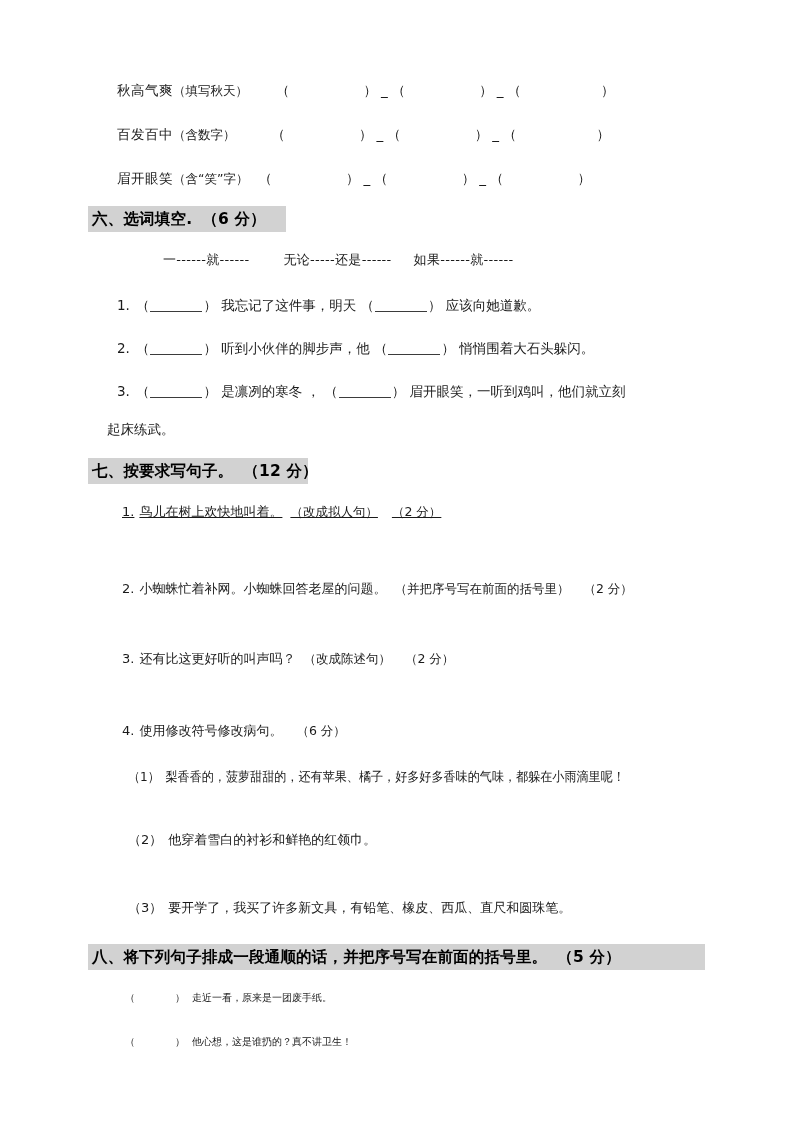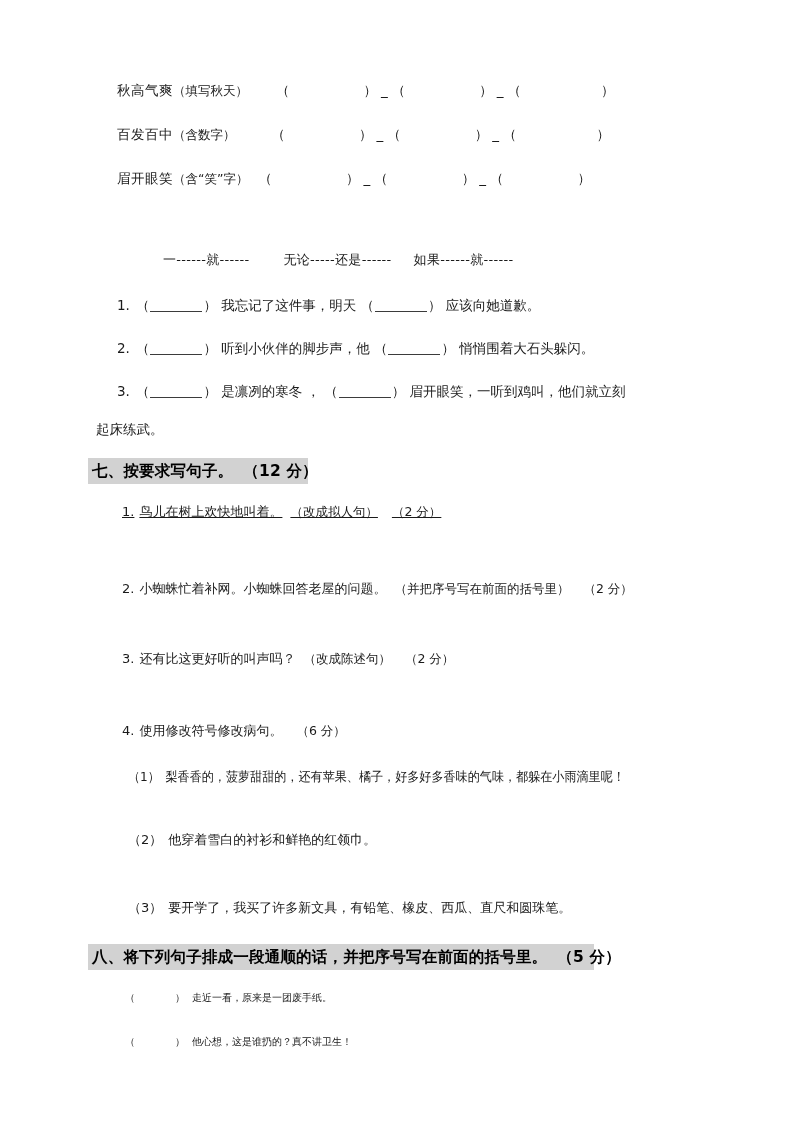--- a/index.html
+++ b/index.html
@@ -118,37 +118,40 @@
   </div>
 
   <div class="row idiom-row" style="left:117px; top:124px;">
     <span class="idiom-word">百发百中</span><span class="idiom-hint">（含数字）</span><span class="pgap" style="width:36px"></span><span>（</span><span class="pgap" style="width:74px"></span><span>）</span><span class="pgap" style="width:4px"></span><span>_</span><span class="pgap" style="width:4px"></span><span>（</span><span class="pgap" style="width:74px"></span><span>）</span><span class="pgap" style="width:4px"></span><span>_</span><span class="pgap" style="width:4px"></span><span>（</span><span class="pgap" style="width:80px"></span><span>）</span>
   </div>
 
   <div class="row idiom-row" style="left:117px; top:168px;">
     <span class="idiom-word">眉开眼笑</span><span class="idiom-hint">（含“笑”字）</span><span class="pgap" style="width:10px"></span><span>（</span><span class="pgap" style="width:74px"></span><span>）</span><span class="pgap" style="width:4px"></span><span>_</span><span class="pgap" style="width:4px"></span><span>（</span><span class="pgap" style="width:74px"></span><span>）</span><span class="pgap" style="width:4px"></span><span>_</span><span class="pgap" style="width:4px"></span><span>（</span><span class="pgap" style="width:74px"></span><span>）</span>
   </div>
 
+  <div class="section-head" style="top:206px; width:198px;">
+    <span>六、选词填空.</span><span class="pts">（6 分）</span>
+  </div>
 
   <div class="wordbank" style="left:120px; top:251px;">
     <span class="wb-item">一------就------</span><span class="wb-gap-1"></span><span class="wb-item">无论-----还是------</span><span class="wb-gap-2"></span><span class="wb-item">如果------就------</span>
   </div>
 
   <div class="row" style="left:117px; top:295px;text-align:center;">
     <span class="qnum">1.</span><span class="pgap" style="width:6px"></span><span>（</span><span class="ul-blank"></span><span>） 我忘记了这件事，明天 （</span><span class="ul-blank"></span><span>） 应该向她道歉。</span>
   </div>
 
   <div class="row" style="left:117px; top:338px;">
     <span class="qnum">2.</span><span class="pgap" style="width:6px"></span><span>（</span><span class="ul-blank"></span><span>） 听到小伙伴的脚步声，他 （</span><span class="ul-blank"></span><span>） 悄悄围着大石头躲闪。</span>
   </div>
 
   <div class="row" style="left:117px; top:381px;">
     <span class="qnum">3.</span><span class="pgap" style="width:6px"></span><span>（</span><span class="ul-blank"></span><span>） 是凛冽的寒冬 ，  （</span><span class="ul-blank"></span><span>） 眉开眼笑，一听到鸡叫，他们就立刻</span>
   </div>
-  <div class="row" style="left:96px; top:419px;">
+  <div class="row" style="left:107px; top:419px;">
     <span>起床练武。</span>
   </div>
 
   <div class="section-head" style="top:458px; width:220px;">
     <span>七、按要求写句子。</span><span class="pts">（12 分）</span>
   </div>
 
   <div class="sub-q" style="left:122px; top:503px;text-decoration:underline;">
     <span class="tag">1.</span><span>鸟儿在树上欢快地叫着。</span><span class="note">（改成拟人句）</span><span class="score">（2 分）</span>
   </div>
@@ -172,21 +175,21 @@
   </div>
 
   <div class="narrow-line" style="left:128px; top:831px;">
     <span class="lbl">（2）</span><span>他穿着雪白的衬衫和鲜艳的红领巾。</span>
   </div>
 
   <div class="narrow-line" style="left:128px; top:899px;">
     <span class="lbl">（3）</span><span>要开学了，我买了许多新文具，有铅笔、橡皮、西瓜、直尺和圆珠笔。</span>
   </div>
 
-  <div class="section-head" style="top:944px; width:506px;">
+  <div class="section-head" style="top:944px; width:617px;">
     <span>八、将下列句子排成一段通顺的话，并把序号写在前面的括号里。</span><span class="pts">（5 分）</span>
   </div>
 
   <div class="order-row" style="left:125px; top:991px;">
     <span class="obracket">（</span><span class="ogap"></span><span class="obracket">）</span><span class="otext">走近一看，原来是一团废手纸。</span>
   </div>
 
   <div class="order-row" style="left:125px; top:1035px;">
     <span class="obracket">（</span><span class="ogap"></span><span class="obracket">）</span><span class="otext">他心想，这是谁扔的？真不讲卫生！</span>
   </div>

